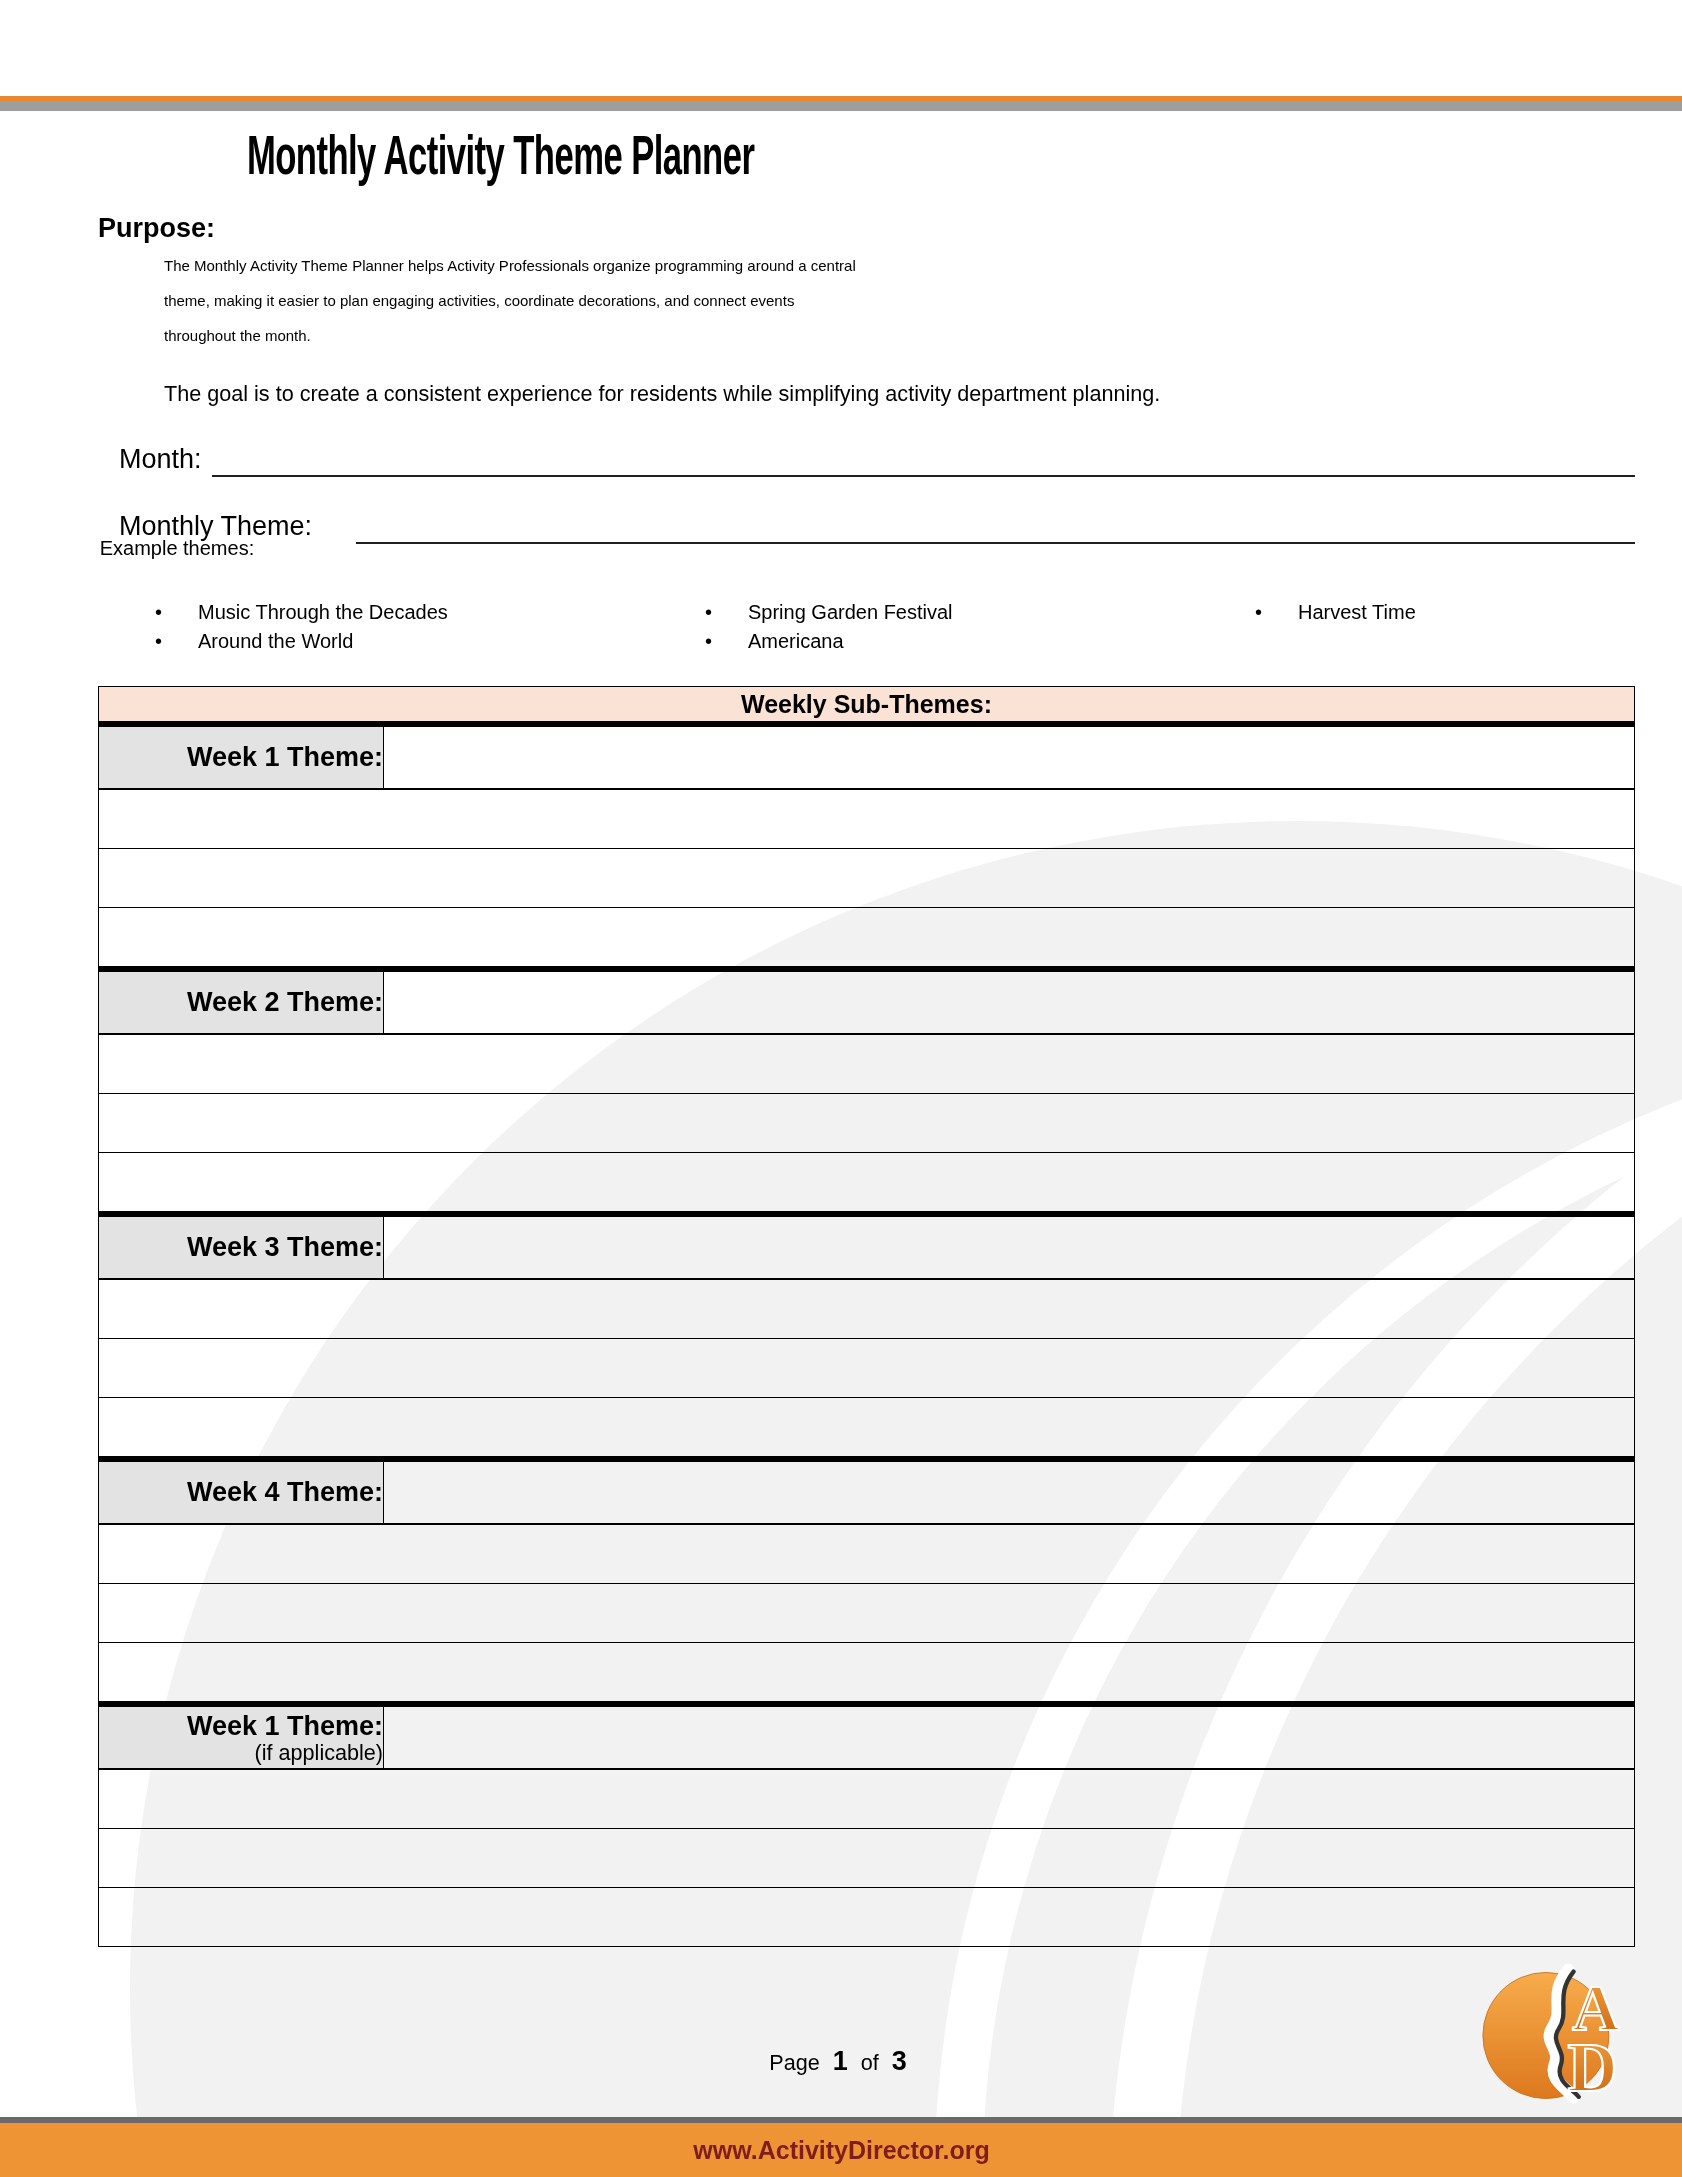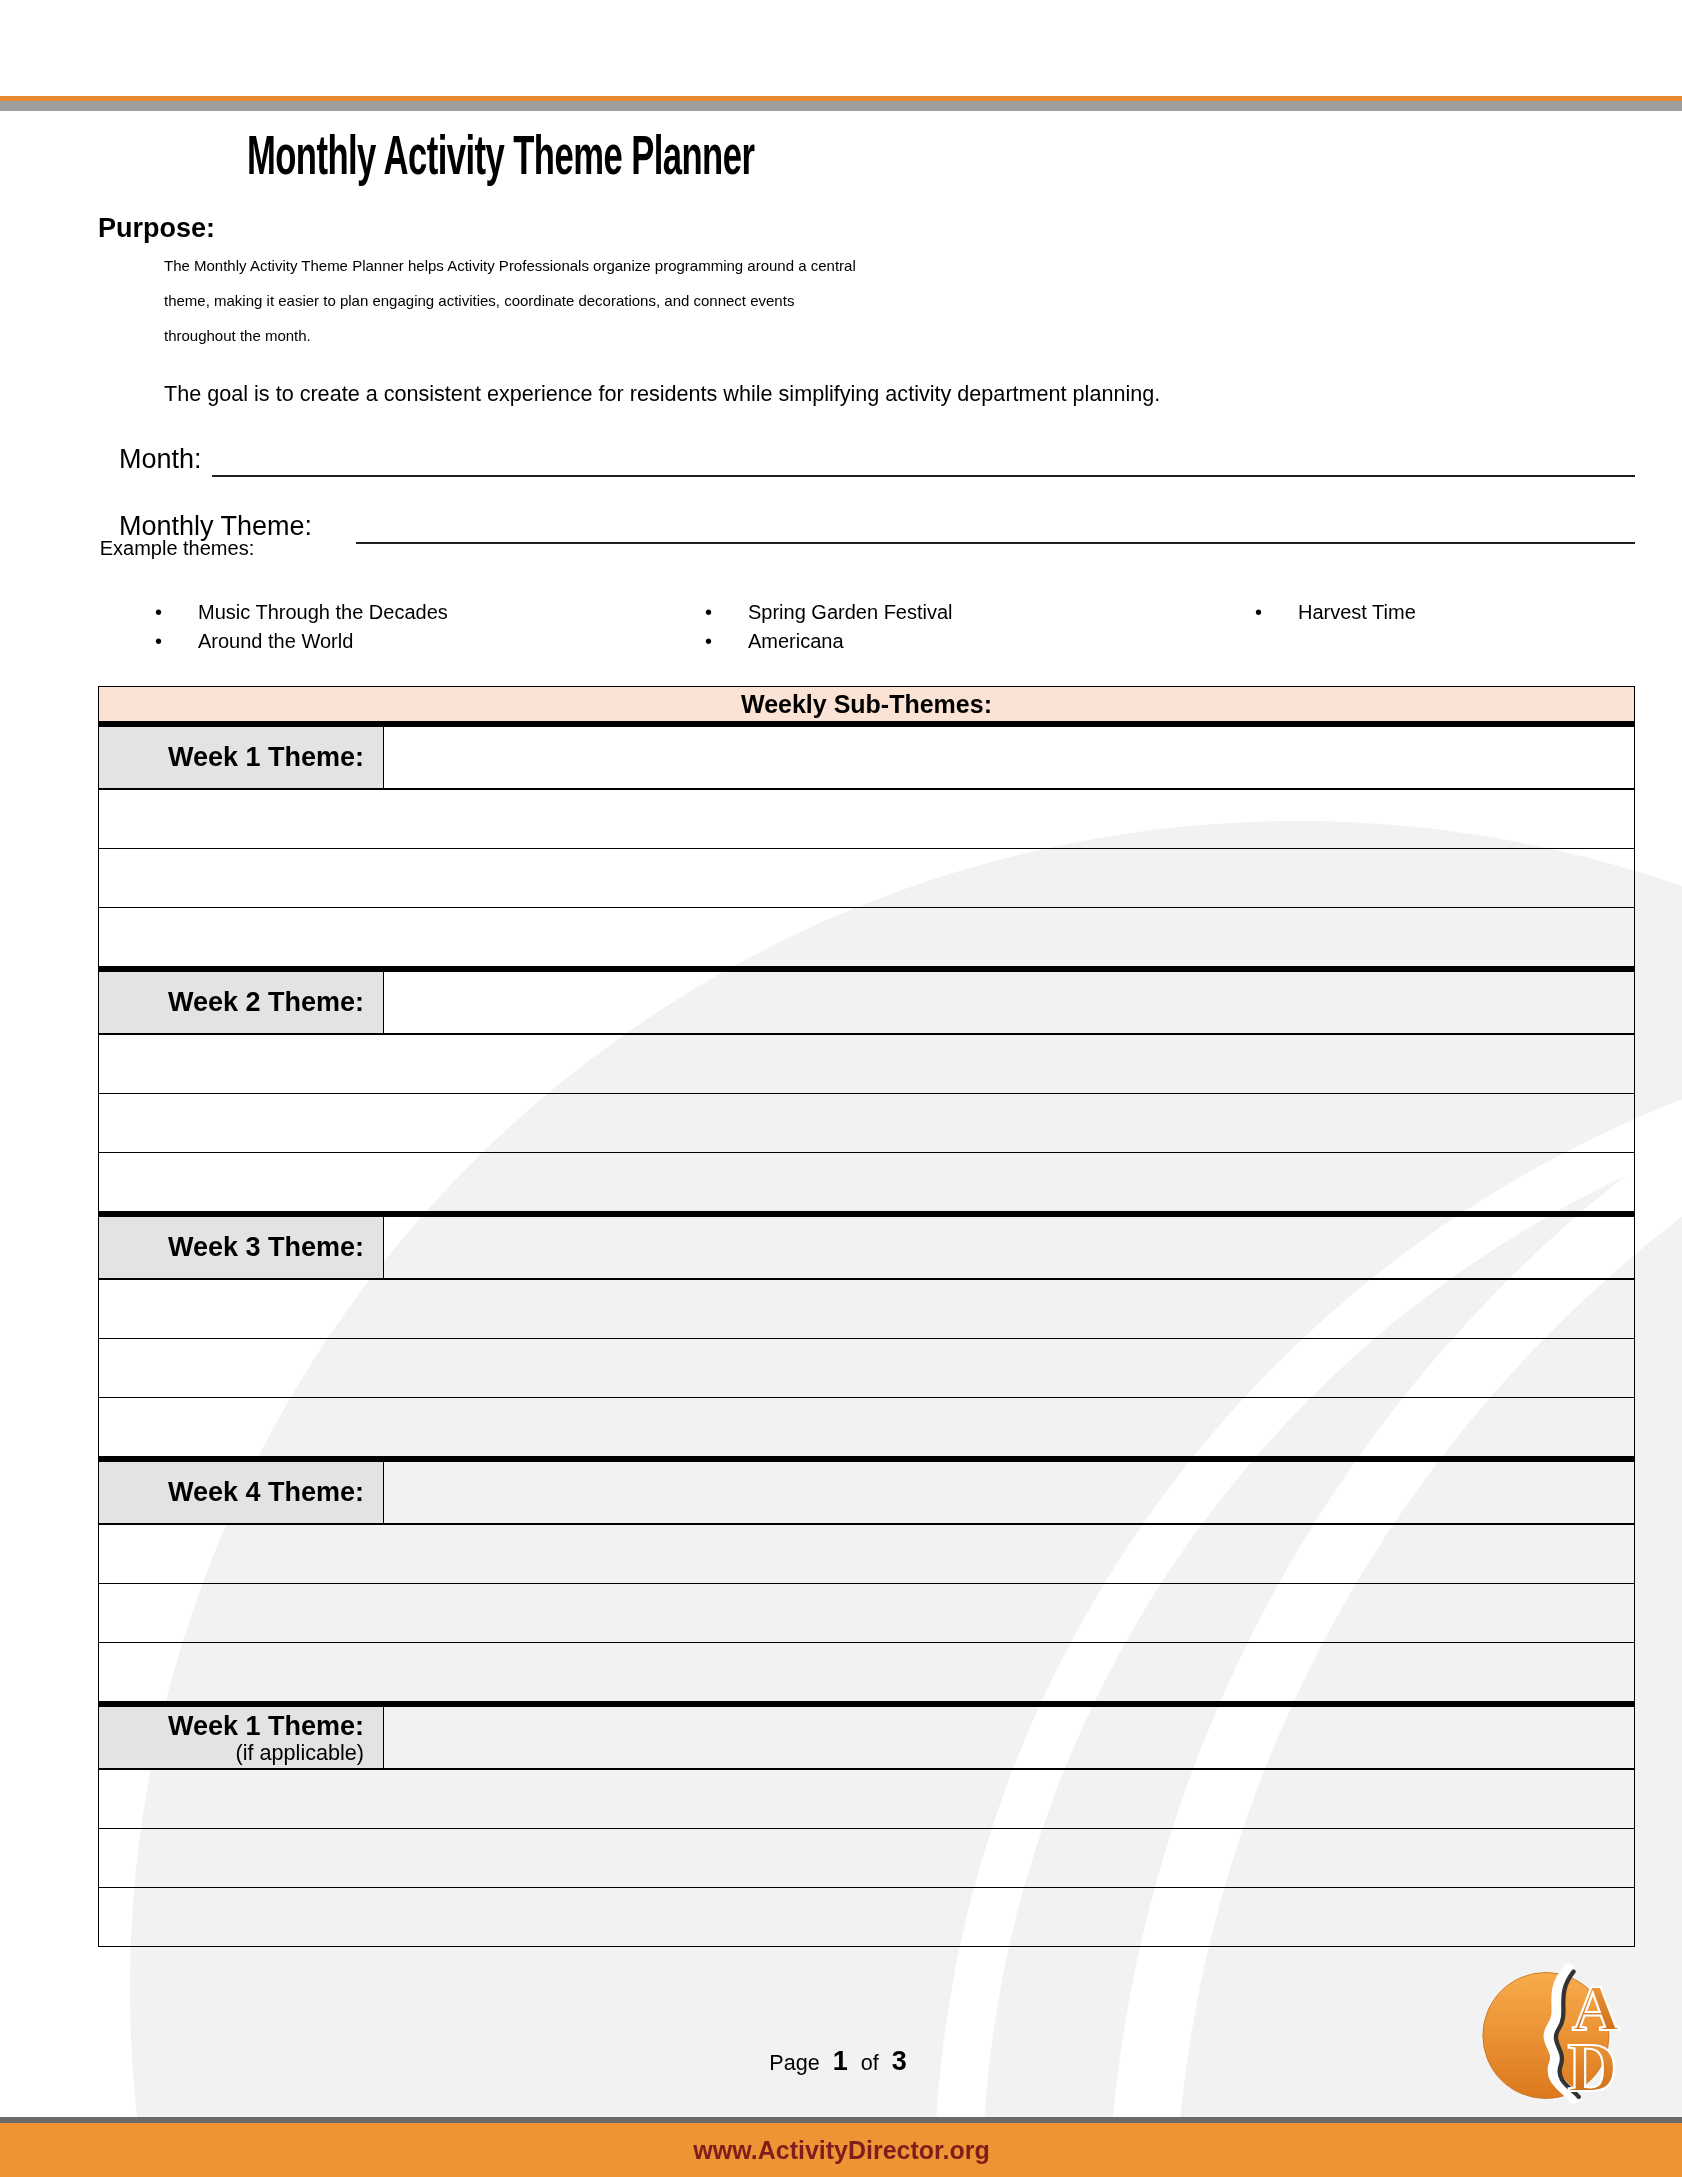--- a/index.html
+++ b/index.html
@@ -43,21 +43,21 @@
   
   .theme-table { position:absolute; top:686px; left:0; width:1537px;
                  border:1.7px solid #000; box-sizing:border-box; background:transparent; }
   .tbl-header { height:34px; line-height:34px; background:#FAE3D4; border-bottom:6px solid #000;
                 text-align:center; font-size:25px; font-weight:bold; }
   .week-block { border-bottom:6px solid #000; }
   .week-block:last-child { border-bottom:none; }
   .label-row { display:flex; height:61px; border-bottom:2.6px solid #000; }
   .label-cell { width:285px; box-sizing:border-box; background:#E3E3E3; border-right:1.7px solid #000;
                 display:flex; flex-direction:column; justify-content:center; align-items:flex-end;
-                padding-right:19px; }
+                padding-right:0; }
   .label-main { font-size:27px; font-weight:bold; line-height:29px; }
   .label-sub { font-size:21.6px; line-height:23px; }
   .entry-cell { flex:1; }
   .note-row { height:58px; }
   .note-row + .note-row { border-top:1.7px solid #000; }
   
   .page-number { position:absolute; top:2046px; left:0; width:100%; text-align:center;
                  font-size:21.6px; }
   .page-number .pg-num { font-size:27px; font-weight:bold; margin:0 7px; }
   .logo { position:absolute; left:1482px; top:1961px; width:152px; height:149px; }

